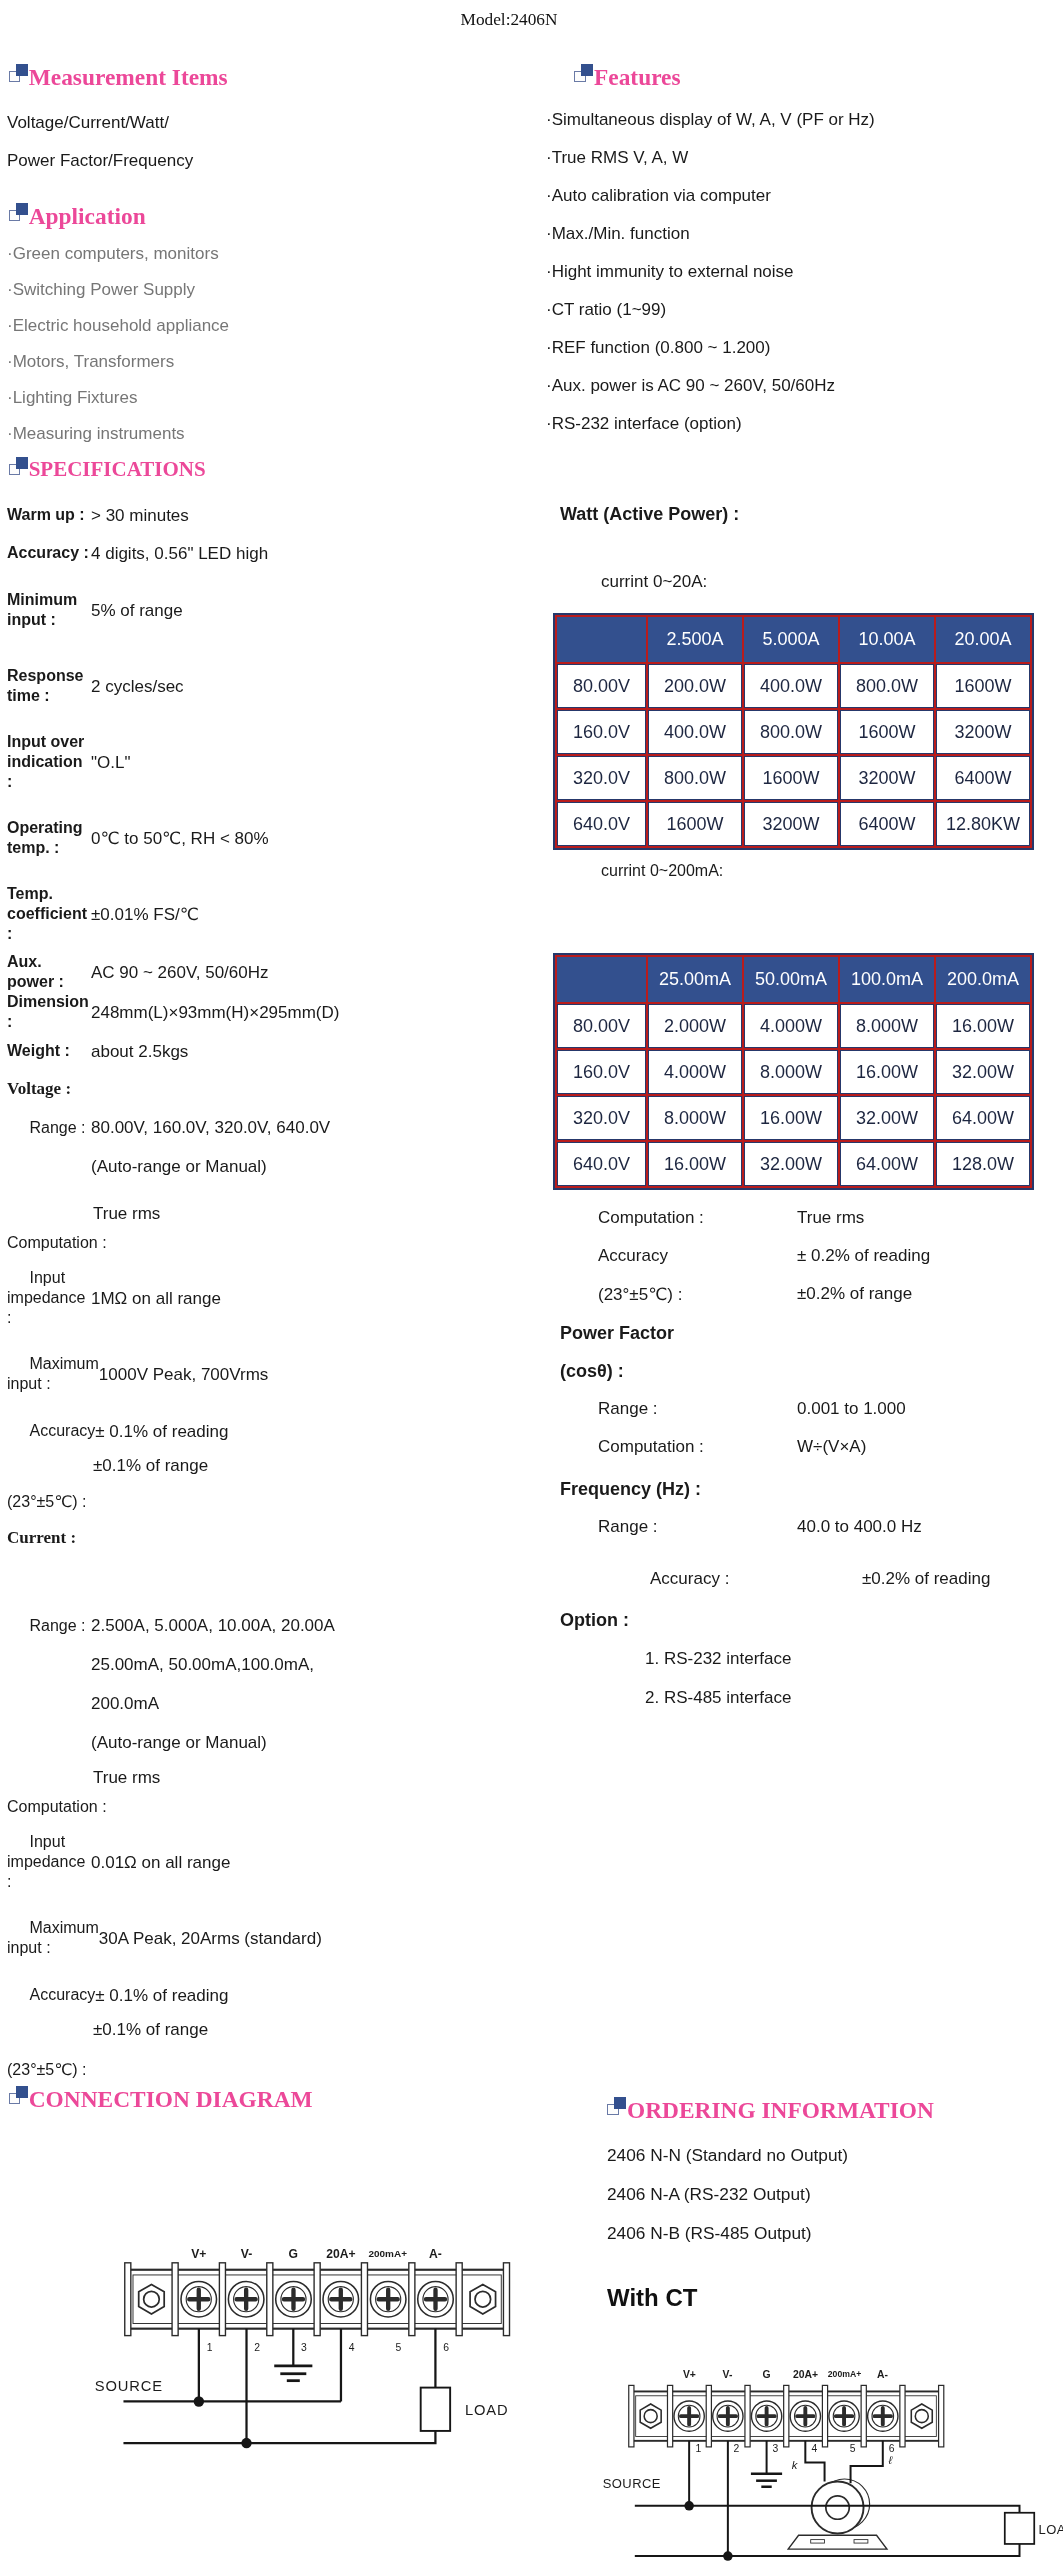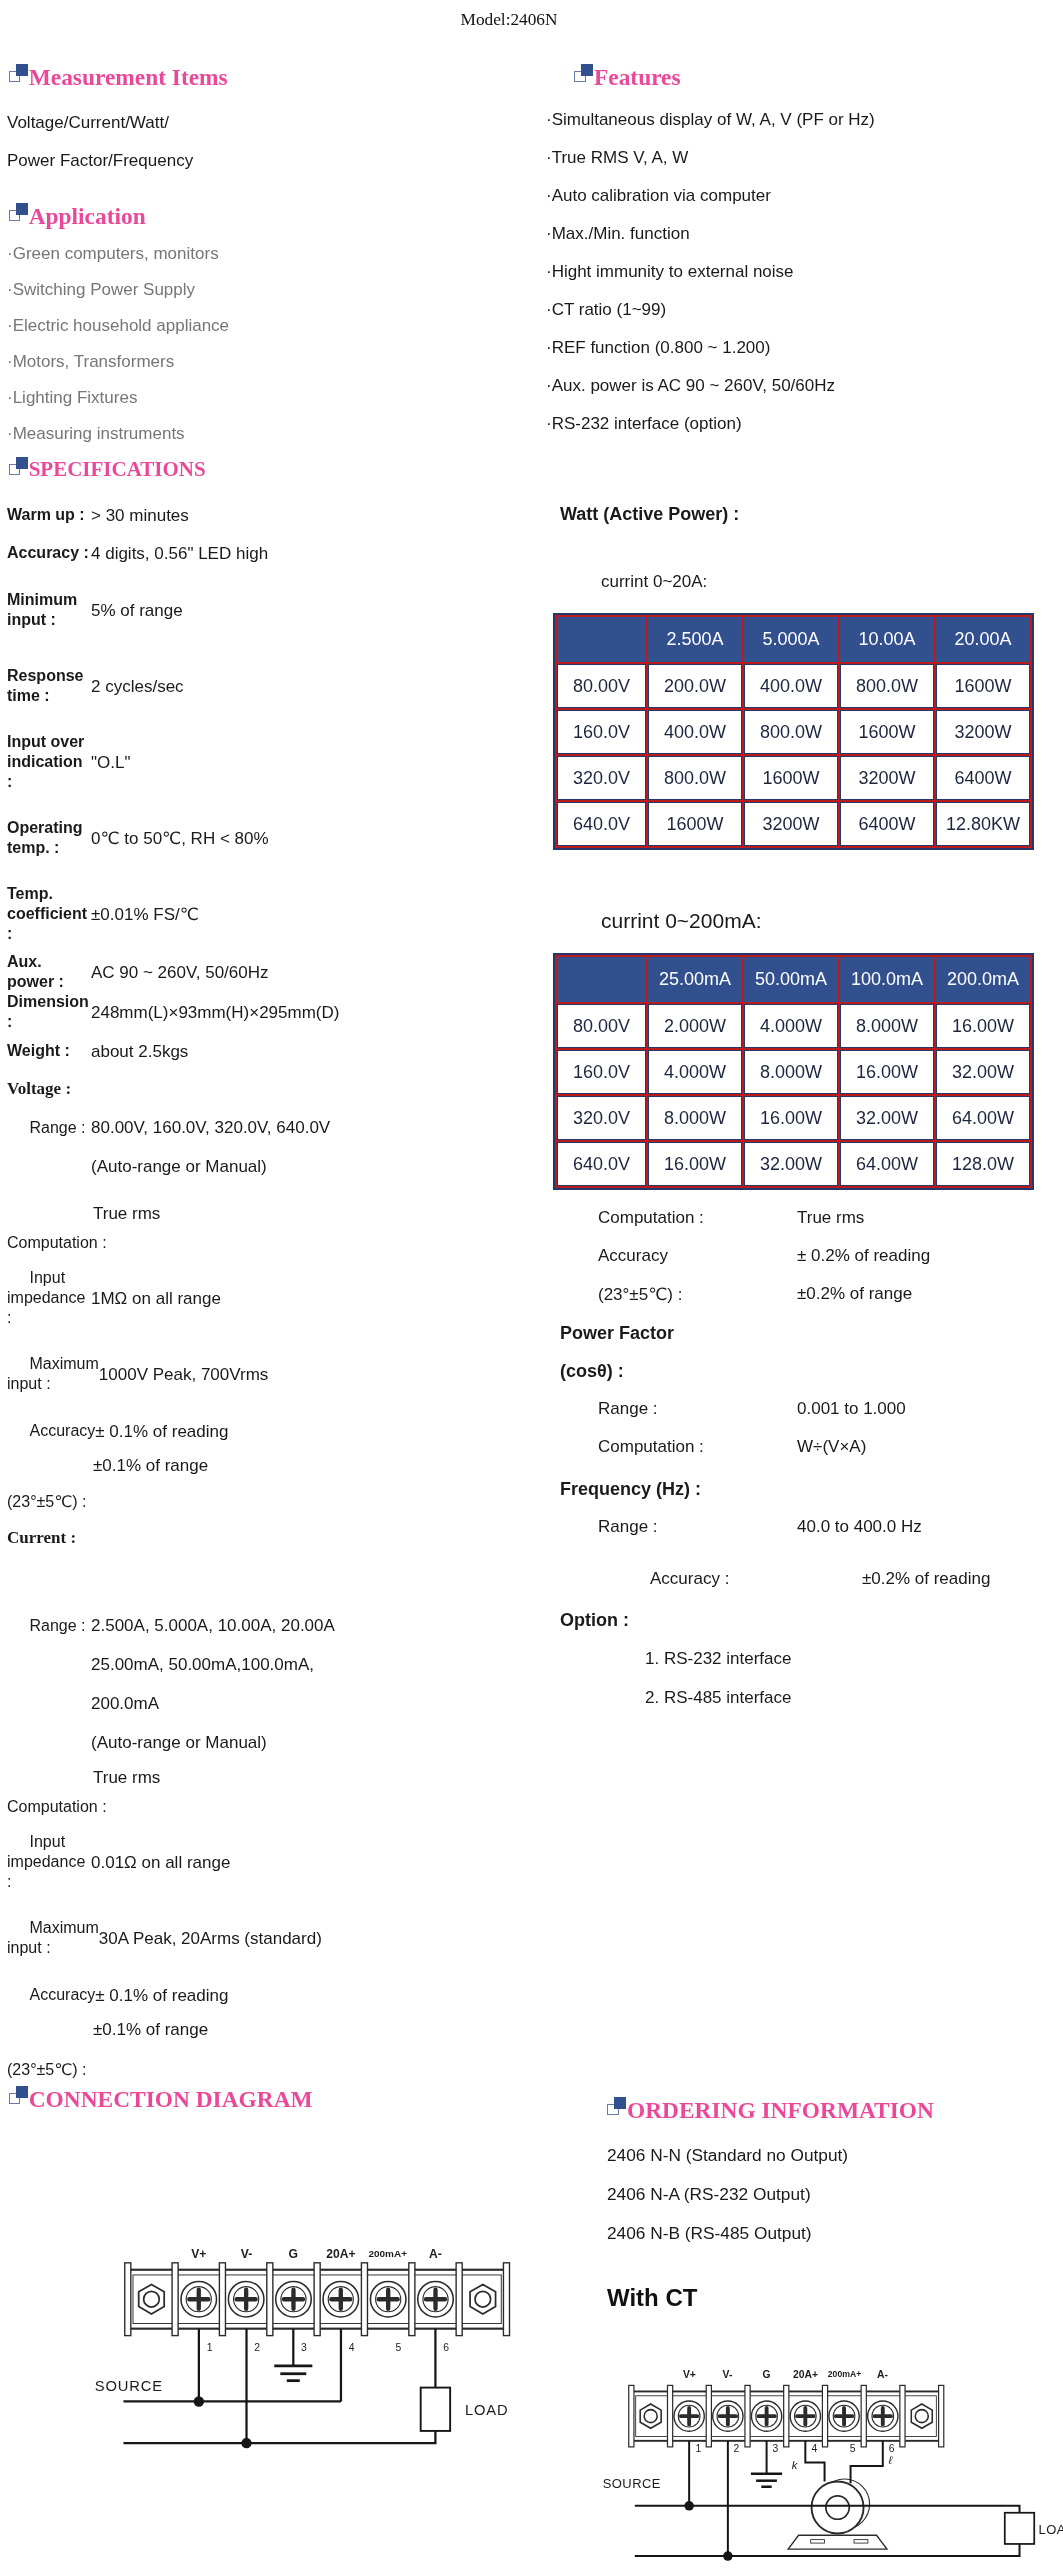--- a/index.html
+++ b/index.html
@@ -36,21 +36,21 @@
   .rcomp .val{margin-left:86px;padding-top:5.2px;}
   .rcomp .lbl{position:absolute;left:0;bottom:7px;font-weight:normal;}
   .h72{min-height:62px;} .h80{min-height:69px;} .h84{min-height:73px;} .h180{min-height:156px;}
   .spacer14{height:12px;} .spacer56{height:49px;}
   .bold-row{font-weight:bold;font-size:17px;min-height:38px;display:flex;align-items:center;font-family:Liberation Serif, serif;}
   
   #feat-heading{left:574px;top:64px;}
   #feat-list{left:546px;top:101px;font-size:17px;line-height:38px;}
   #watt-heading{left:560px;top:504px;font-size:18px;font-weight:bold;}
   #cap1{left:601px;top:572px;font-size:17px;}
-  #cap2{left:601px;top:909px;font-size:21px;}
+  #cap2{left:601px;top:862px;font-size:16px;}
   #table1{left:553px;top:613px;}
   #table2{left:553px;top:953px;}
   table.watt{border-collapse:separate;border-spacing:2.6px;background:#b91c1c;border:2.6px solid #26386b;}
   table.watt th{background:#33508e;color:#fff;font-weight:normal;font-size:18px;height:43px;width:92px;text-align:center;}
   table.watt th:first-child{width:87px;}
   table.watt td{border:1.7px solid #26386b;background:#fff;font-size:18px;color:#1d2640;height:40px;text-align:center;}
   #watt-rows{left:546px;top:1199px;width:494px;}
   .rrow{display:flex;align-items:center;min-height:38px;font-size:17px;}
   .rlbl{flex:0 0 251px;padding-left:52px;box-sizing:border-box;}
   .rval{flex:1;}

